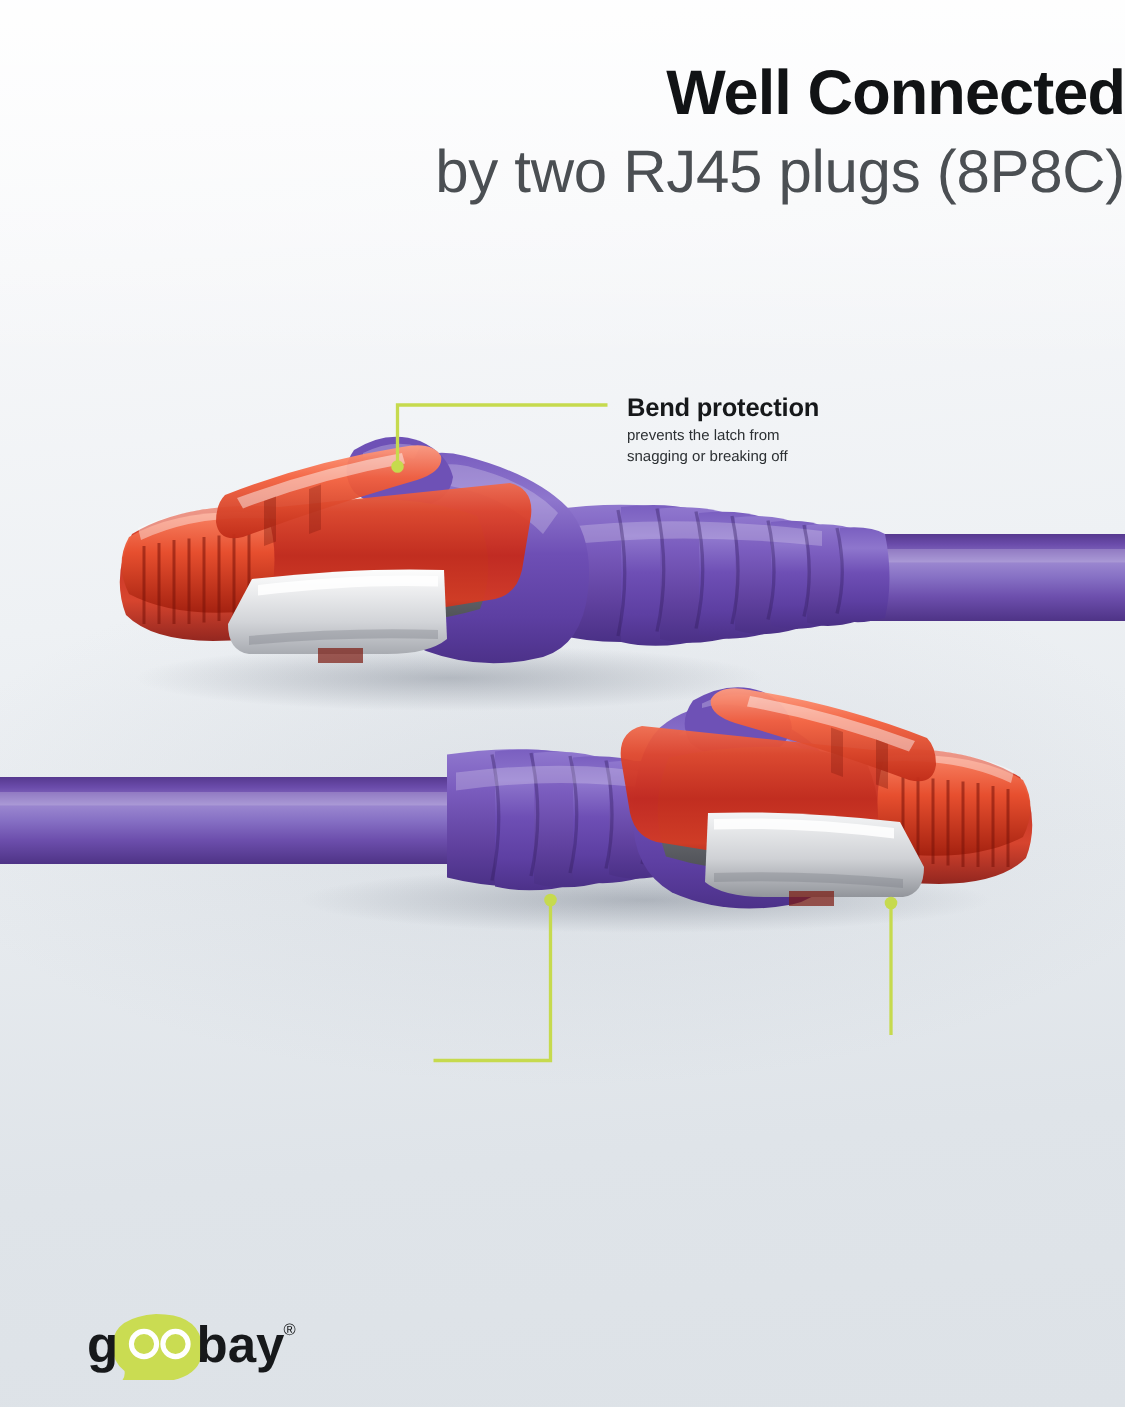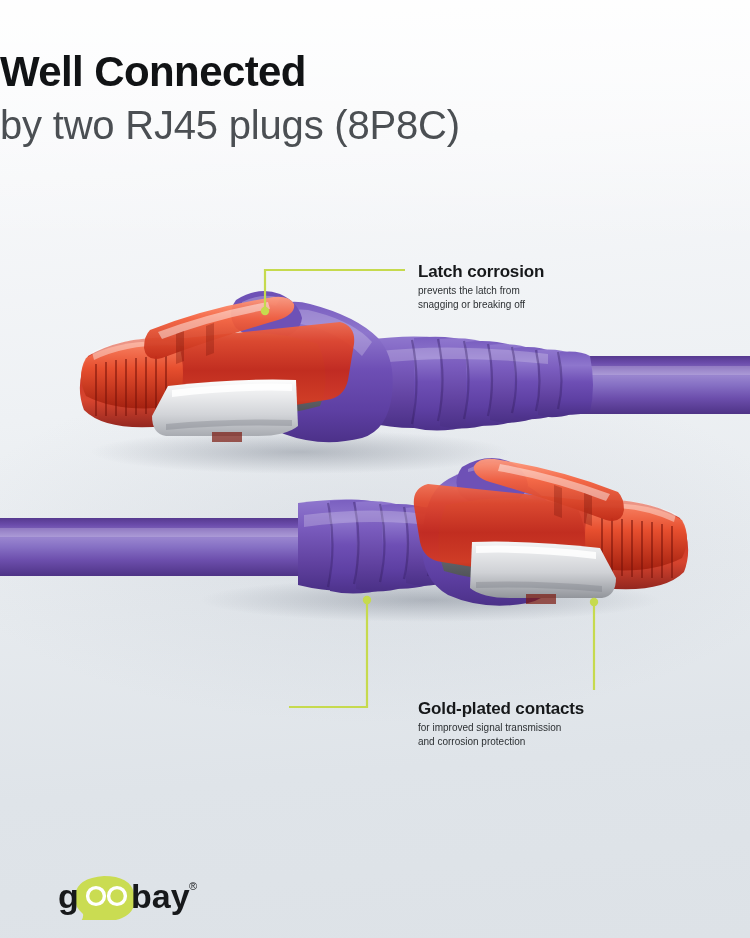--- a/index.html
+++ b/index.html
@@ -46,23 +46,23 @@
     width: 100%;
     height: 26%;
     background: linear-gradient(180deg, rgba(255,255,255,0.85), rgba(255,255,255,0));
     pointer-events: none;
   }
 
   
   .header {
     position: absolute;
     left: 0;
-    top: 48px;
+    top: 38px;
     width: 750px;
-    text-align: left;
+    text-align: right;
   }
   .title {
     font-size: 42px;
     font-weight: bold;
     color: #111315;
     letter-spacing: -0.6px;
     line-height: 1.12;
     margin: 0;
   }
   .subtitle {
@@ -365,33 +365,28 @@
       <path d="M594 602 L594 690"></path>
     </g>
     <g fill="#c6da4e">
       <circle cx="265" cy="311" r="4.2"></circle>
       <circle cx="367" cy="600" r="4.2"></circle>
       <circle cx="594" cy="602" r="4.2"></circle>
     </g>
   </svg>
 
   <div class="callout" id="callout-latch">
-    <p class="callout-title">Latch corrosion</p>
+    <p class="callout-title">Bend protection</p>
     <p class="callout-body">prevents the latch from
 snagging or breaking off</p>
   </div>
 
   <div class="callout" id="callout-bend">
   </div>
 
-  <div class="callout" id="callout-gold">
-    <p class="callout-title">Gold-plated contacts</p>
-    <p class="callout-body">for improved signal transmission
-and corrosion protection</p>
-  </div>
 
   <svg class="logo" viewBox="0 0 170 48" xmlns="http://www.w3.org/2000/svg">
 
     <path d="M56 4 q26 0 30 17 q4 18 -12 25 q-12 5 -26 2 q-8 6 -18 4 q6 -5 5 -10 q-9 -7 -8 -19 q2 -17 29 -19 z" fill="#cadc52"></path>
 
     <text x="10" y="36" font-family="&quot;Liberation Sans&quot;, sans-serif" font-size="34" font-weight="bold" fill="#17191b">g</text>
 
     <g>
       <circle cx="48" cy="24" r="8.4" fill="none" stroke="#ffffff" stroke-width="3.4"></circle>
       <circle cx="48" cy="24" r="4.3" fill="#cadc52"></circle>

